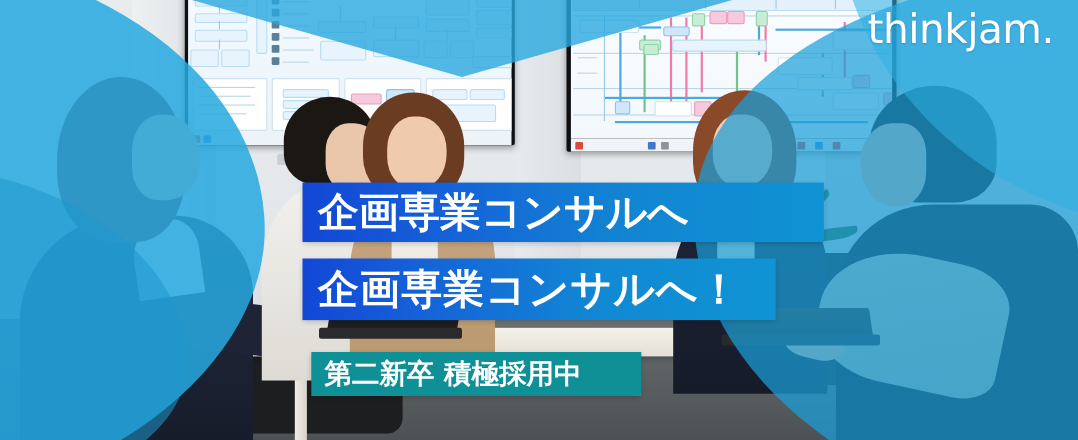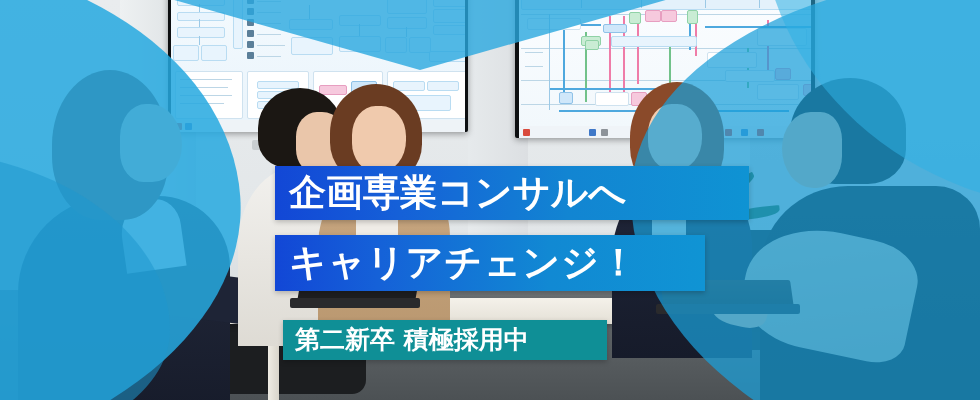--- a/index.html
+++ b/index.html
@@ -230,21 +230,21 @@
   }
   .bar-2{
     position:absolute;left:0;top:75px;
     width:430px;height:56px;line-height:56px;
     padding:0 14px;box-sizing:border-box;
     font-size:37px;letter-spacing:1px;
     background:linear-gradient(90deg,#1247d6 0%,#1561d8 24%,#1189d3 64%,#1094d4 100%);
   }
   .bar-3{
     position:absolute;left:8px;top:160px;
-    width:324px;height:40px;line-height:40px;
+    width:300px;height:40px;line-height:40px;
     padding:0 12px;box-sizing:border-box;
     font-size:25px;letter-spacing:0px;
     background:#0f8f96;
   }
 </style>
 </head>
 <body>
 
 <div class="banner">
 
@@ -466,20 +466,21 @@
     </div>
 
   </div>
 
   <div class="shape-chevron"></div>
   <div class="shape-left"></div>
   <div class="shape-left-2"></div>
   <div class="shape-right"></div>
   <div class="shape-right-2"></div>
 
+  <div class="logo">thinkjam.</div>
 
   <div class="copy">
     <div class="bar bar-1">企画専業コンサルへ</div>
-    <div class="bar bar-2">キャリアチェンジ！</div>
+    <div class="bar bar-2">企画専業コンサルへ！</div>
     <div class="bar bar-3">第二新卒 積極採用中</div>
   </div>
 
 </div>
 
 </body></html>

